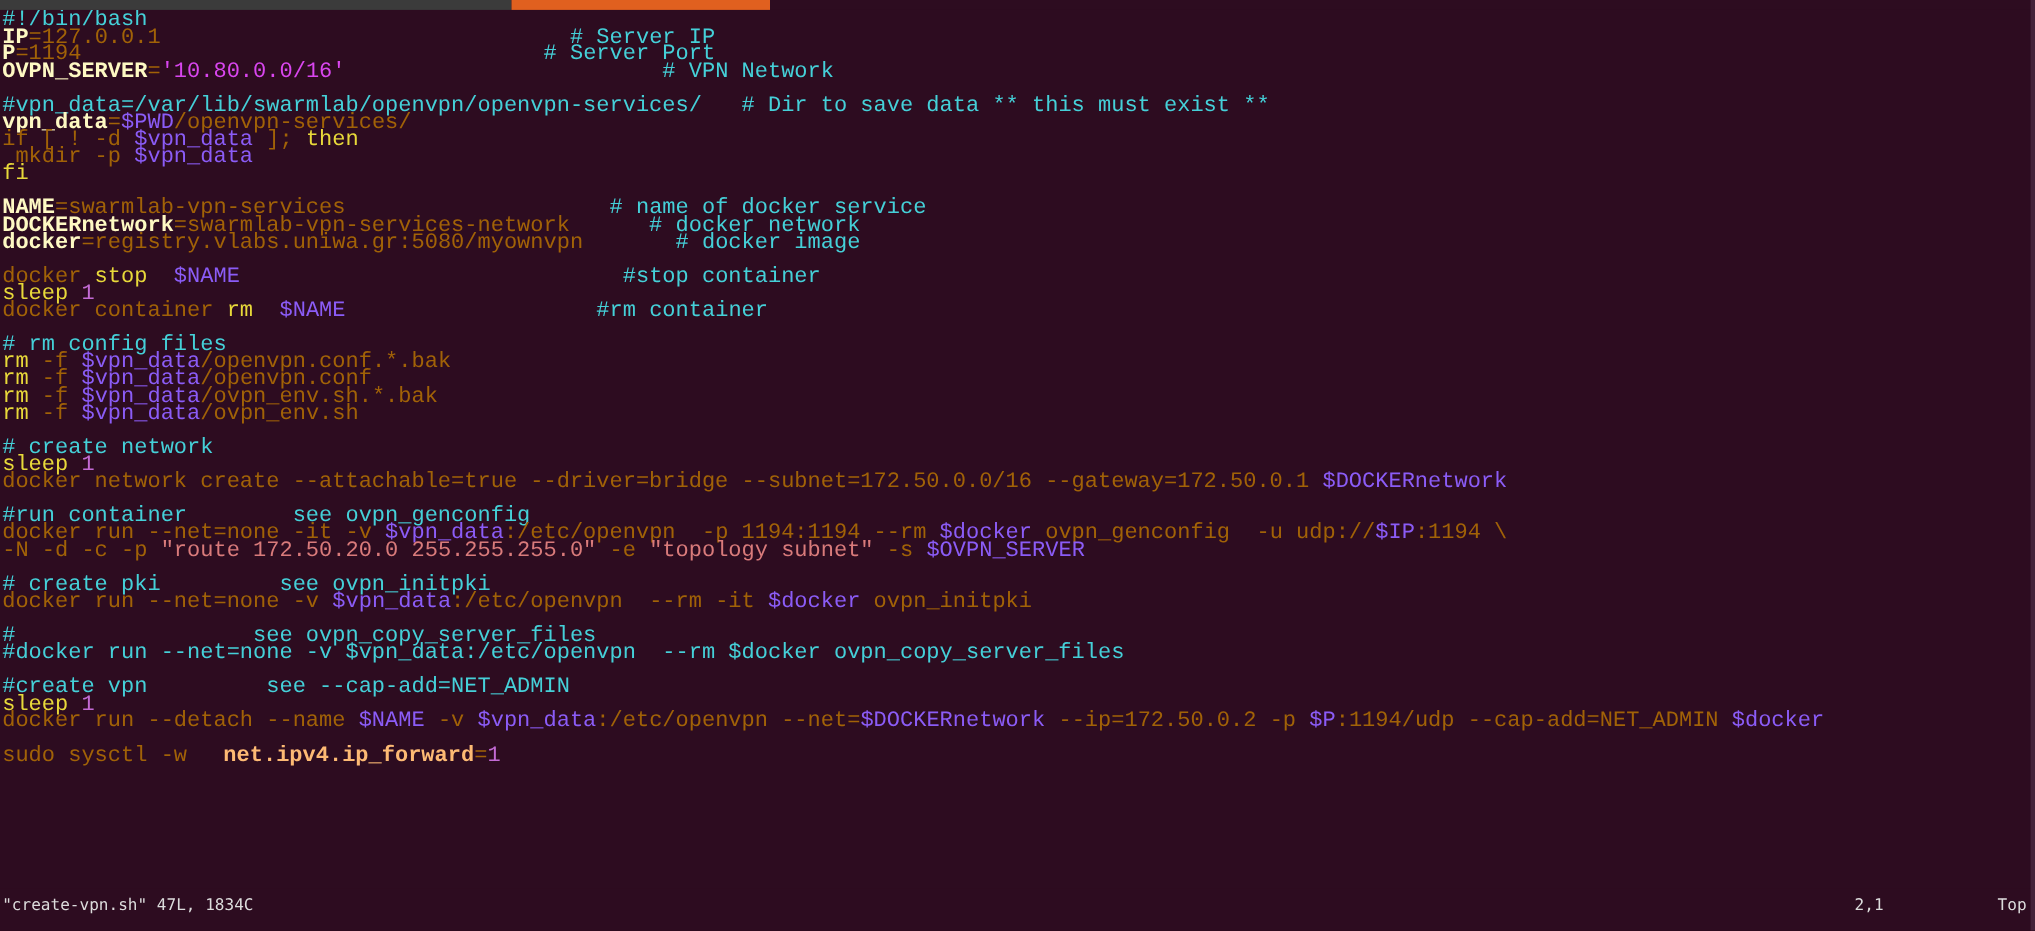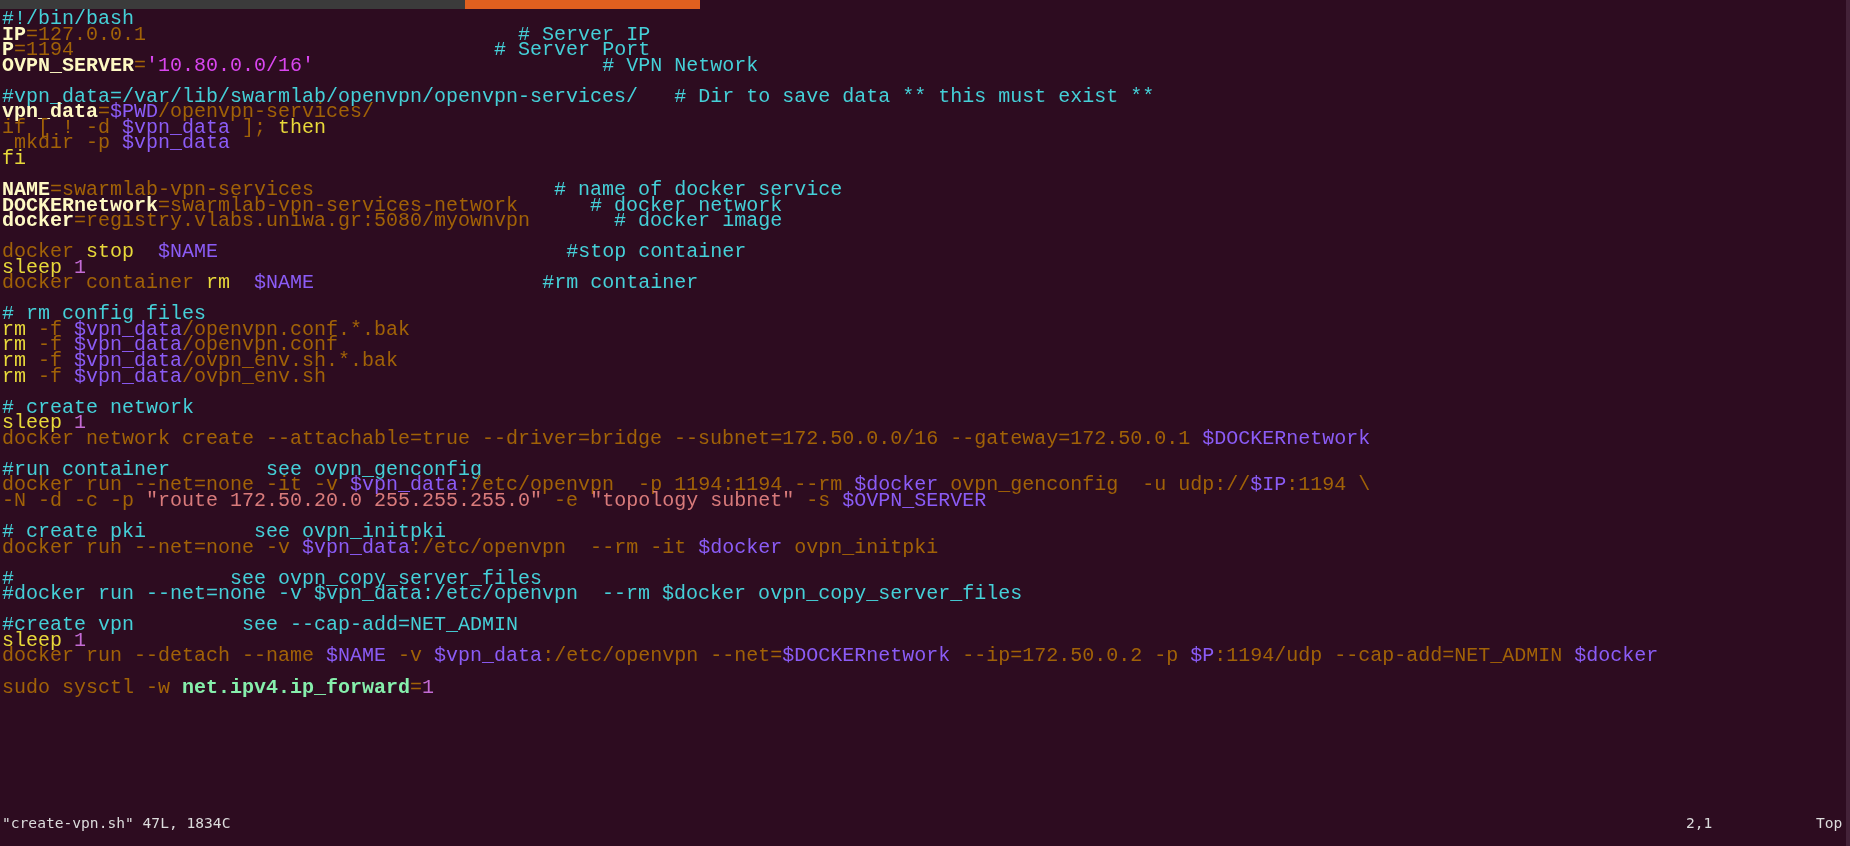--- a/index.html
+++ b/index.html
@@ -80,21 +80,21 @@
 
   
   .t-plain    { color: #a16207; }
   .t-comment  { color: #45d0d8; }
   .t-var      { color: #fef9c3; font-weight: bold; }
   .t-varuse   { color: #8b5cf6; }
   .t-builtin  { color: #e8d93a; }
   .t-string   { color: #d946ef; }
   .t-dqstring { color: #d97b7b; }
   .t-number   { color: #c36bd4; }
-  .t-greenvar { color: #86efac; font-weight: bold; }
+  .t-greenvar { color: #fdba74; font-weight: bold; margin-left: 21px; }
 
   
   #statusline {
     position: relative;
     flex: 0 0 auto;
     height: 38px;
     background: #2d0c20;
     color: #dcdcdc;
     font-family: "DejaVu Sans Mono", "Liberation Mono", monospace;
     font-size: 14.6px;

